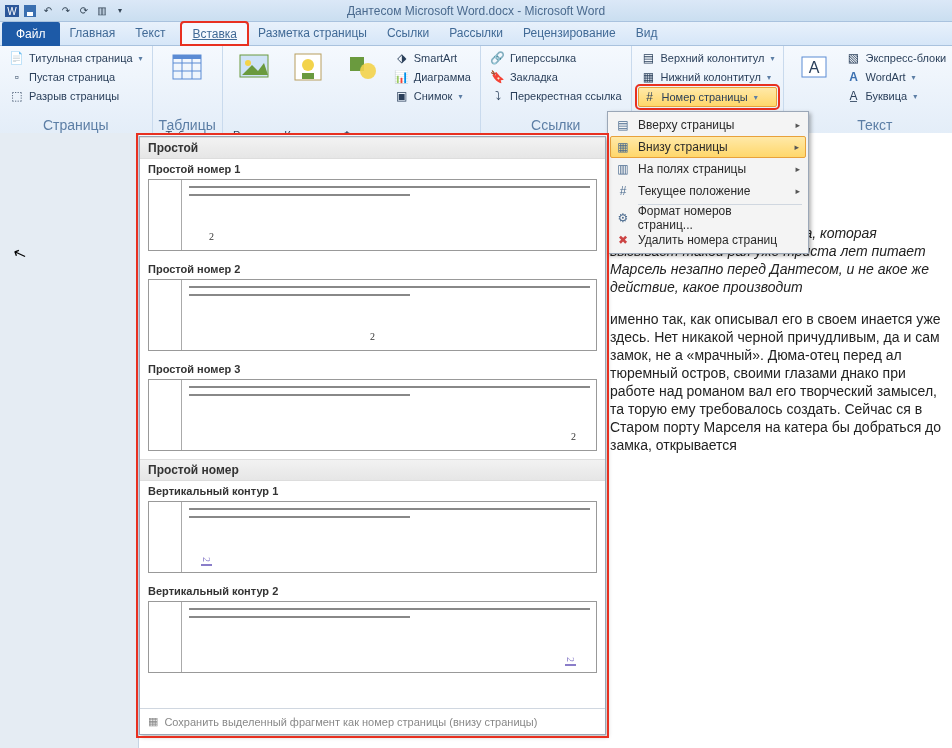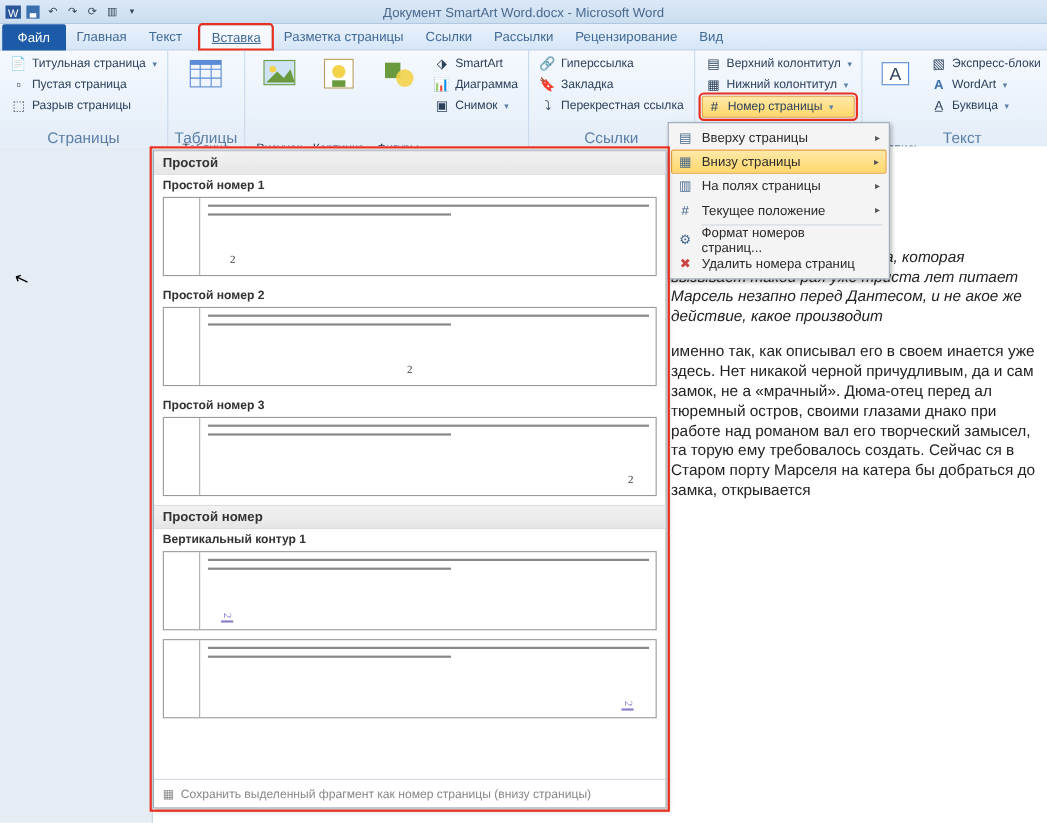--- a/index.html
+++ b/index.html
@@ -76,21 +76,21 @@
           <rect x="2" y="2" width="12" height="12" fill="#3a6fb0"></rect>
           <rect x="5" y="9" width="6" height="4" fill="#fff"></rect>
         </svg>
       </span>
     <span>↶</span>
     <span>↷</span>
     <span>⟳</span>
     <span>▥</span>
     <span style="font-size:8px;">▾</span>
   </div>
-  <div class="doc-title">Документ SmartArt Word.docx - Microsoft Word</div>
+  <div class="doc-title">Дантесом Microsoft Word.docx - Microsoft Word</div>
 </div>
 
 <div class="ribbon-tabs">
   <div class="file-tab">Файл</div>
   <div class="tab">Главная</div>
   <div class="tab" style="padding-right:16px;">Текст</div>
   <div class="tab active highlighted">Вставка</div>
   <div class="tab">Разметка страницы</div>
   <div class="tab">Ссылки</div>
   <div class="tab">Рассылки</div>
@@ -339,20 +339,21 @@
     <div class="gallery-section-header">Простой номер</div>
     <div class="gallery-item-label">Вертикальный контур 1</div>
     <div class="gallery-preview">
       <div class="gallery-preview-sep"></div>
       <div class="gallery-preview-lines">
           <div></div>
           <div style="width:55%;"></div>
         </div>
       <span class="gallery-pn" style="left:52px; bottom:6px; writing-mode:vertical-rl; color:#8a7dc9; border-bottom:2px solid #8a7dc9; padding-bottom:2px;">2</span>
     </div>
+    <div class="gallery-item-label">Вертикальный контур 2</div>
     <div class="gallery-preview">
       <div class="gallery-preview-sep"></div>
       <div class="gallery-preview-lines">
           <div></div>
           <div style="width:55%;"></div>
         </div>
       <span class="gallery-pn" style="right:20px; bottom:6px; writing-mode:vertical-rl; color:#8a7dc9; border-bottom:2px solid #8a7dc9; padding-bottom:2px;">2</span>
     </div>
   </div>
   <div class="gallery-foot">

